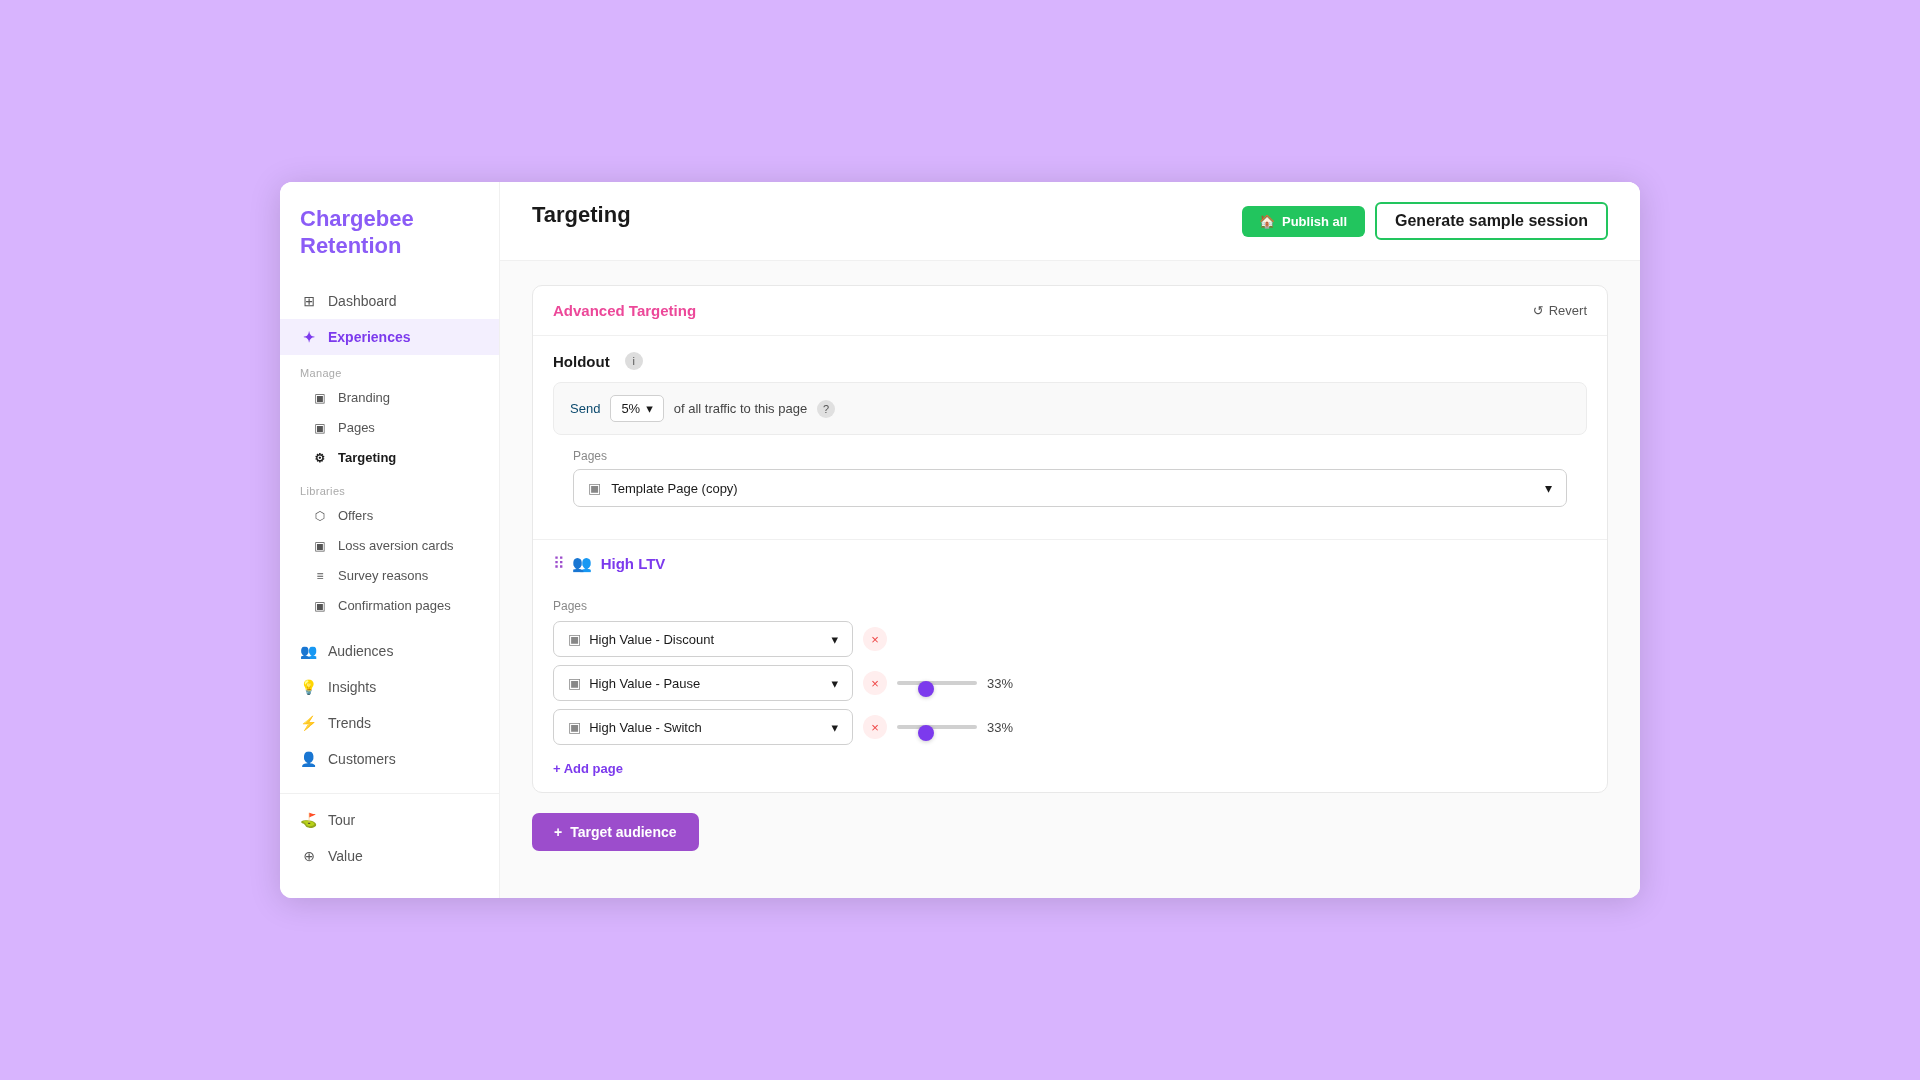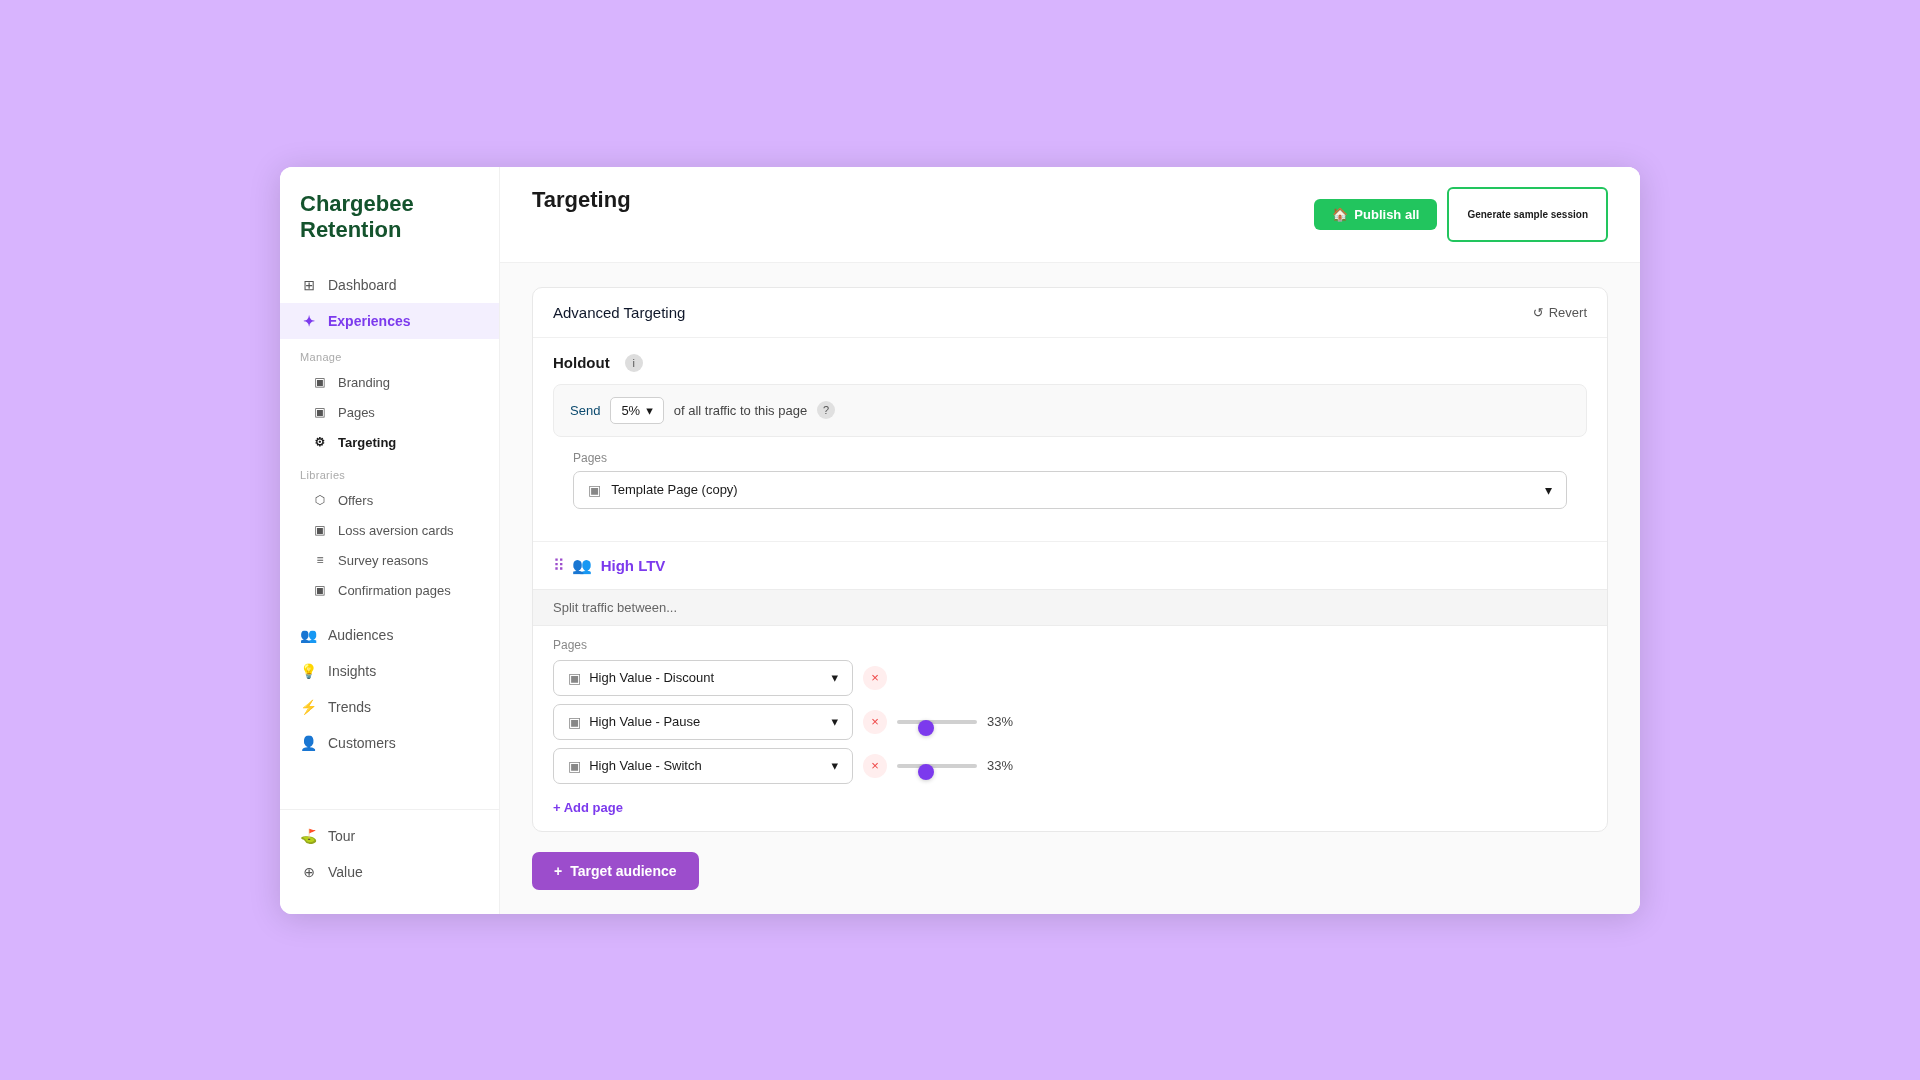--- a/index.html
+++ b/index.html
@@ -31,21 +31,21 @@
       display: flex;
       flex-direction: column;
       padding: 24px 0 16px 0;
     }
     .sidebar-logo {
       padding: 0 20px 24px 20px;
     }
     .sidebar-logo .logo-text {
       font-size: 22px;
       font-weight: 700;
-      color: #14532d;
+      color: #8b5cf6;
       line-height: 1.2;
     }
     .sidebar-nav {
       flex: 1;
     }
     .nav-item {
       display: flex;
       align-items: center;
       gap: 10px;
       padding: 9px 20px;
@@ -148,22 +148,22 @@
       cursor: pointer;
       display: flex;
       align-items: center;
       gap: 6px;
     }
     .btn-sample {
       background: #fff;
       color: #1a1a1a;
       border: 2px solid #22c55e;
       border-radius: 6px;
-      padding: 20px 18px;
-      font-size: 10px;
+      padding: 8px 18px;
+      font-size: 16px;
       font-weight: 600;
       cursor: pointer;
     }
     .main-body {
       padding: 24px 32px;
     }
     .section-card {
       background: #fff;
       border-radius: 10px;
       border: 1px solid #e8e8e8;
@@ -172,22 +172,22 @@
     }
     .section-header {
       padding: 16px 20px;
       display: flex;
       align-items: center;
       justify-content: space-between;
       border-bottom: 1px solid #f0f0f0;
     }
     .section-header h2 {
       font-size: 15px;
-      font-weight: 400;
-      color: #0f172a;
+      font-weight: 700;
+      color: #ec4899;
     }
     .revert-btn {
       display: flex;
       align-items: center;
       gap: 5px;
       color: #555;
       font-size: 13px;
       cursor: pointer;
       background: none;
       border: none;
@@ -553,21 +553,20 @@
         </div>
 
         <div style="height:1px;background:#f0f0f0;margin:0 0 0 0;"></div>
 
         <div class="audience-section">
           <div class="audience-header">
             <span class="drag-handle">⠿</span>
             <span class="audience-icon">👥</span>
             <span class="audience-title">High LTV</span>
           </div>
-          <div class="split-traffic-bar">Split traffic between...</div>
 
           <div class="pages-section">
             <div class="pages-label-inner">Pages</div>
 
             <div class="page-row">
               <div class="page-select-box">
                 <div class="page-select-left">
                   <span class="page-icon">▣</span>
                   <span>High Value - Discount</span>
                 </div>

